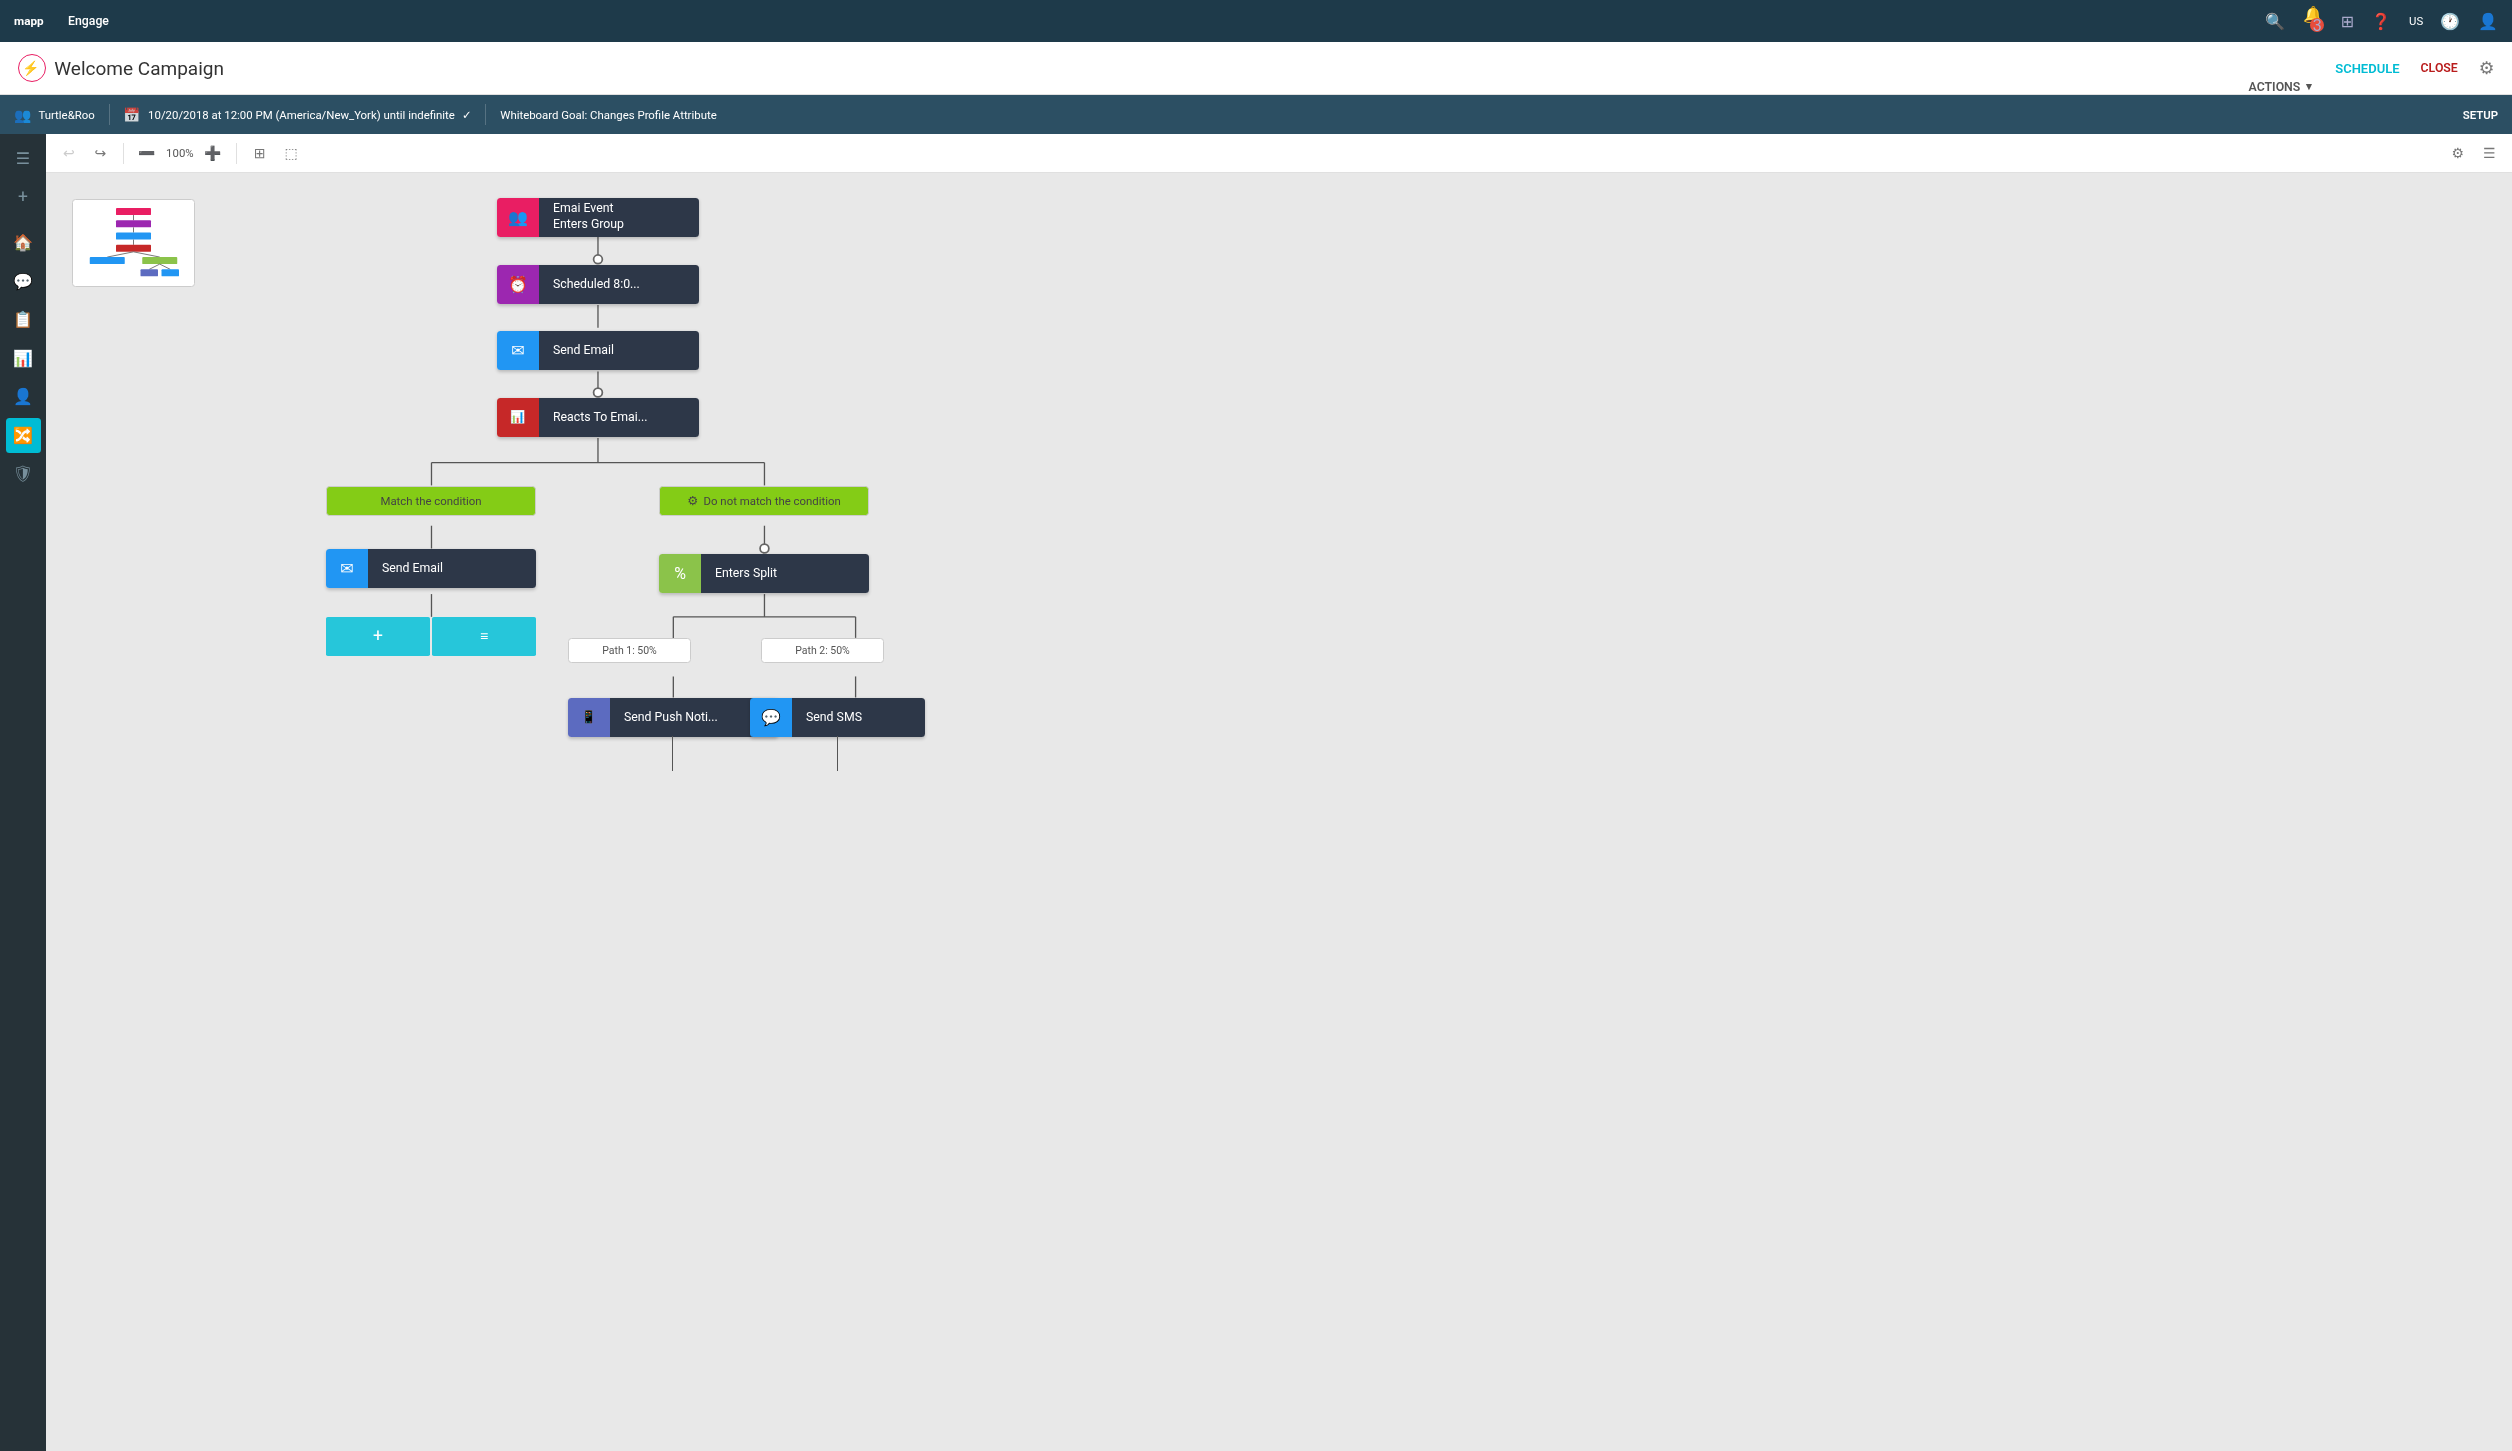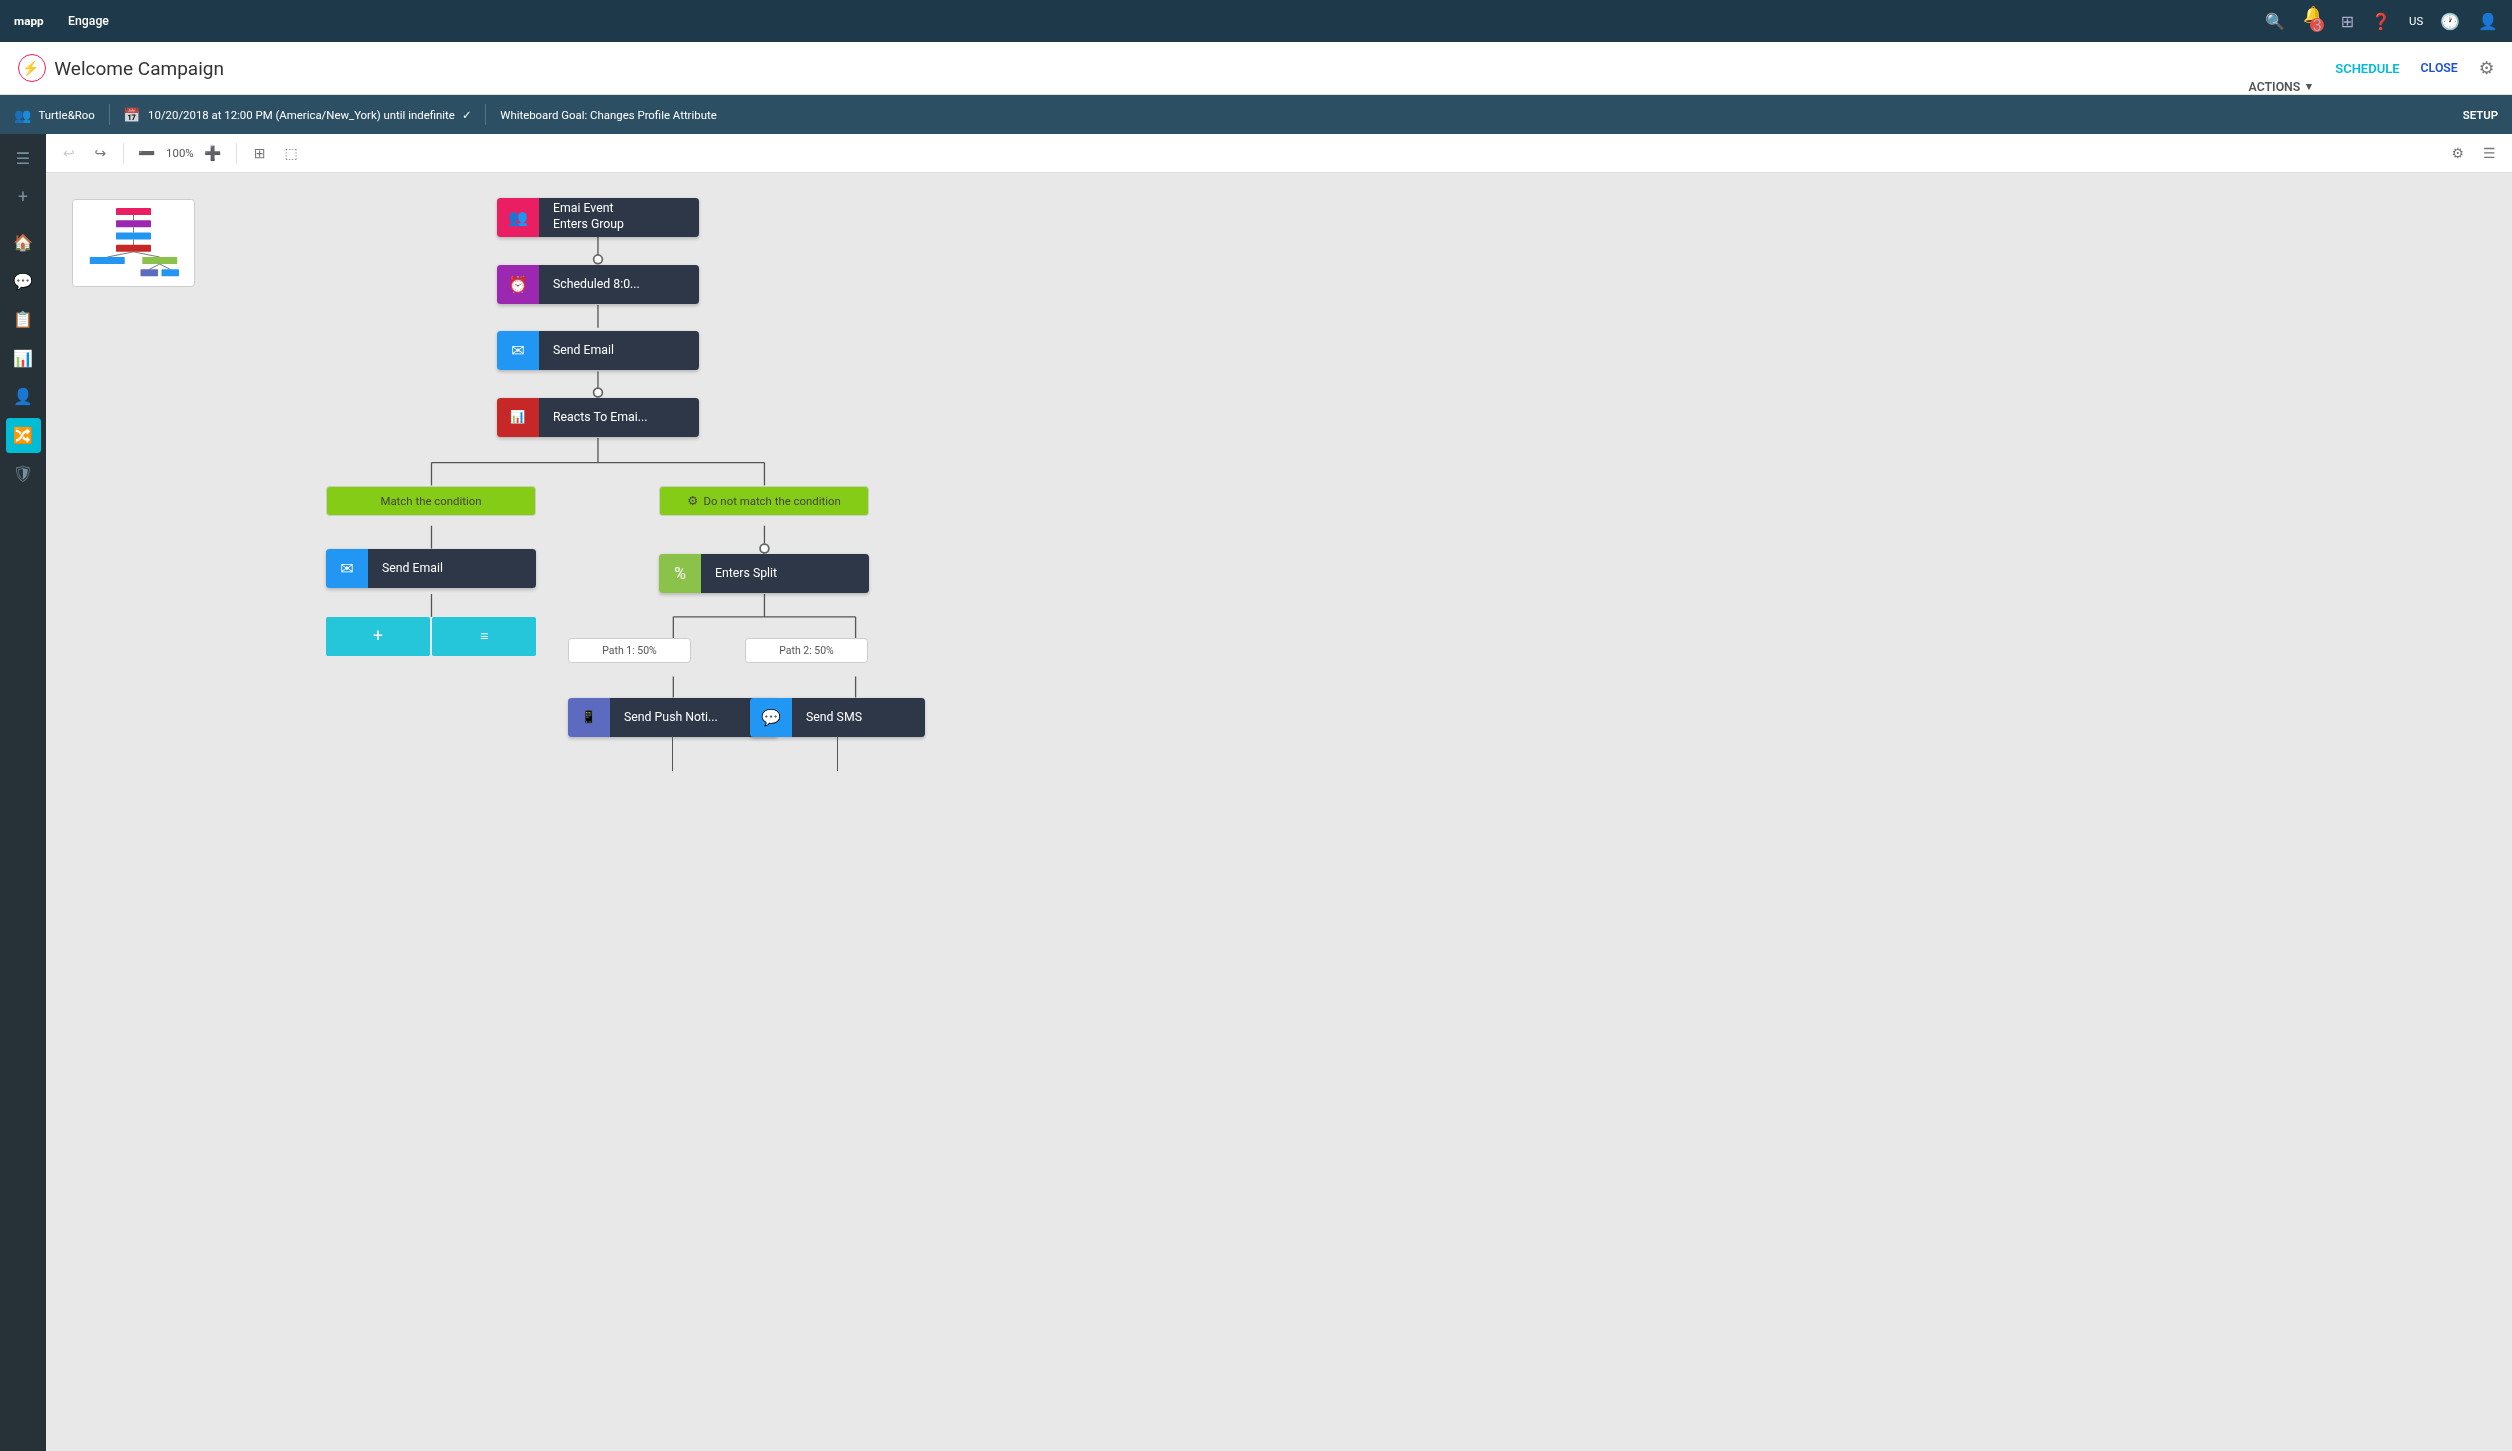--- a/index.html
+++ b/index.html
@@ -87,21 +87,21 @@
       display: flex; gap: 3.5px;
       font-size: 12.3px; font-weight: 600; color: #555; cursor: pointer;
       text-transform: uppercase;
       margin-top: 37px;
     }
     .header-actions .schedule-btn {
       font-size: 13px; font-weight: 600; color: #00bcd4; cursor: pointer;
       text-transform: uppercase;
     }
     .header-actions .close-btn {
-      font-size: 12.3px; font-weight: 600; color: #1d4ed8; cursor: pointer;
+      font-size: 12.3px; font-weight: 600; color: #b91c1c; cursor: pointer;
       text-transform: uppercase;
     }
     .header-actions .settings-icon {
       font-size: 17.5px; color: #777; cursor: pointer;
     }
 
     
     .sub-header {
       background: #2c4f63;
       height: 39px;
@@ -553,21 +553,21 @@
               <div class="node-label">Enters Split</div>
             </div>
           </div>
 
           <div style="position:absolute;left:347px;top:447px;width:123px;">
             <div class="path-label" style="width:123px;text-align:center">
               <span>Path 1: 50%</span>
             </div>
           </div>
 
-          <div style="position:absolute;left:524px;top:447px;width:121px;">
+          <div style="position:absolute;left:540px;top:447px;width:121px;">
             <div class="path-label" style="width:123px;text-align:center">
               <span>Path 2: 50%</span>
             </div>
           </div>
 
           <div style="position:absolute;left:347px;top:507px;width:210px;">
             <div class="flow-node" style="width:210px">
               <div class="node-icon bg-indigo" style="font-size:12.3px">📱</div>
               <div class="node-label">Send Push Noti...</div>
             </div>

